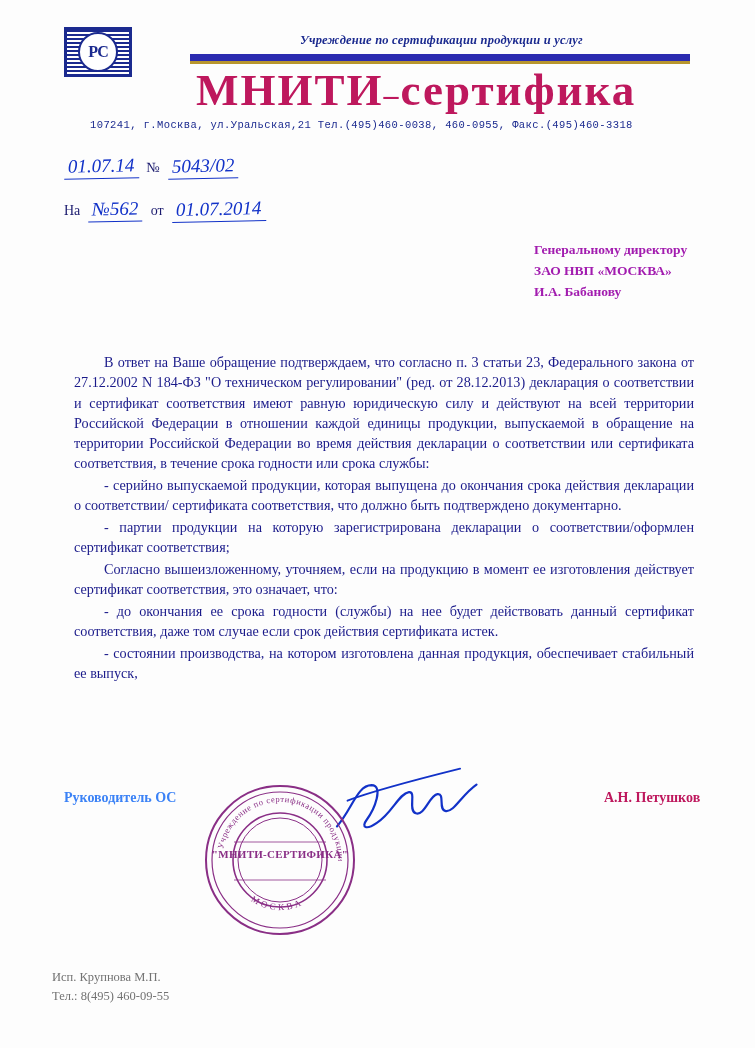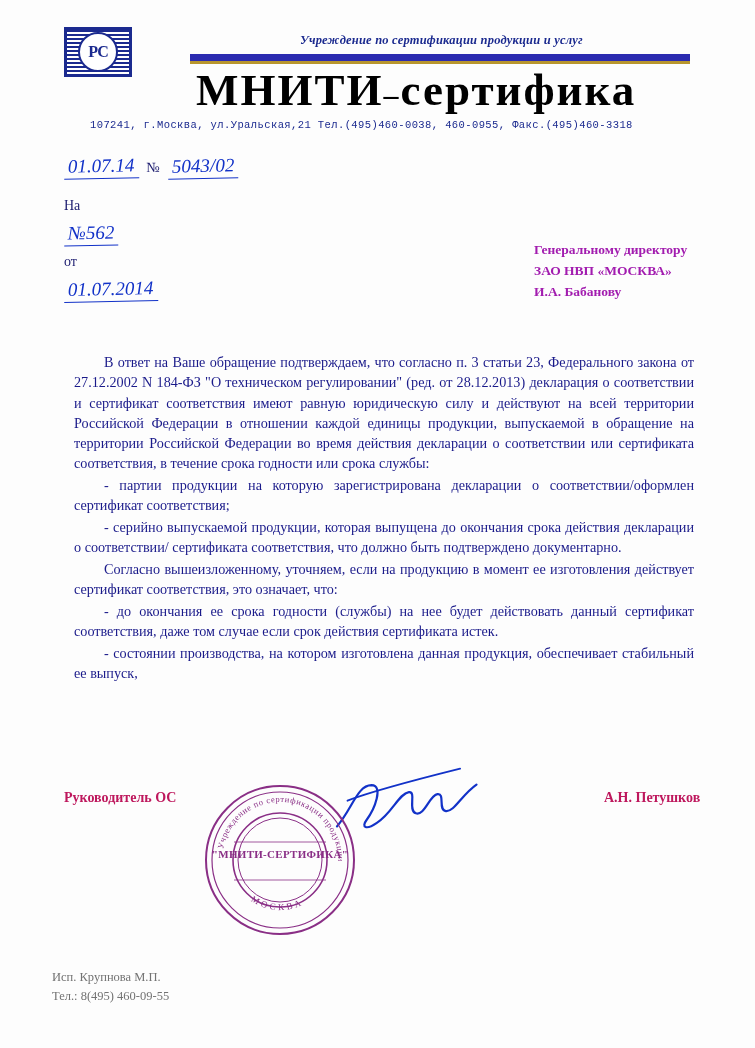--- a/index.html
+++ b/index.html
@@ -92,21 +92,21 @@
     background: #b8962e;
   }
 
   .brand {
     position: absolute;
     left: 196px;
     top: 64px;
     font-family: "Liberation Serif", serif;
     font-size: 45px;
     font-weight: bold;
-    color: #000000;
+    color: #be185d;
     letter-spacing: 2px;
     white-space: nowrap;
   }
   .brand .dash {
     font-size: 30px;
     vertical-align: middle;
   }
 
   .contacts {
     position: absolute;
@@ -141,21 +141,20 @@
     align-items: baseline;
     gap: 8px;
   }
   .ref-row2 {
     position: absolute;
     left: 64px;
     top: 198px;
     display: flex;
     align-items: baseline;
     gap: 8px;
-    flex-direction: column;
   }
   .ref-label {
     font-family: "Liberation Serif", serif;
     font-size: 14px;
     color: #1a1a6e;
     font-style: normal;
   }
 
   
   .addressee {
@@ -188,21 +187,21 @@
   }
 
   
   .sig-title {
     position: absolute;
     left: 64px;
     top: 790px;
     font-family: "Liberation Serif", serif;
     font-size: 14px;
     font-weight: bold;
-    color: #be185d;
+    color: #3b82f6;
   }
   .sig-name {
     position: absolute;
     left: 604px;
     top: 790px;
     font-family: "Liberation Serif", serif;
     font-size: 14px;
     font-weight: bold;
     color: #be185d;
   }
@@ -287,22 +286,22 @@
   </div>
 
   <div class="addressee">
     <div>Генеральному директору</div>
     <div>ЗАО НВП «МОСКВА»</div>
     <div>И.А. Бабанову</div>
   </div>
 
   <div class="body-text">
     <p>В ответ на Ваше обращение подтверждаем, что согласно п. 3 статьи 23, Федерального закона от 27.12.2002 N 184-ФЗ "О техническом регулировании" (ред. от 28.12.2013) декларация о соответствии и сертификат соответствия имеют равную юридическую силу и действуют на всей территории Российской Федерации в отношении каждой единицы продукции, выпускаемой в обращение на территории Российской Федерации во время действия декларации о соответствии или сертификата соответствия, в течение срока годности или срока службы:</p>
+    <p>- серийно выпускаемой продукции, которая выпущена до окончания срока действия декларации о соответствии/ сертификата соответствия, что должно быть подтверждено документарно.</p>
     <p>- партии продукции на которую зарегистрирована декларации о соответствии/оформлен сертификат соответствия;</p>
-    <p>- серийно выпускаемой продукции, которая выпущена до окончания срока действия декларации о соответствии/ сертификата соответствия, что должно быть подтверждено документарно.</p>
     <p>Согласно вышеизложенному, уточняем, если на продукцию в момент ее изготовления действует сертификат соответствия, это означает, что:</p>
     <p>- до окончания ее срока годности (службы) на нее будет действовать данный сертификат соответствия, даже  том случае если срок действия сертификата истек.</p>
     <p>- состоянии производства, на котором изготовлена данная продукция, обеспечивает стабильный ее выпуск,</p>
   </div>
 
   <div class="sig-title">Руководитель ОС</div>
   <div class="sig-name">А.Н. Петушков</div>
 
   <div class="signature">
     <svg width="160" height="60" viewBox="0 0 160 60" fill="none" xmlns="http://www.w3.org/2000/svg">

